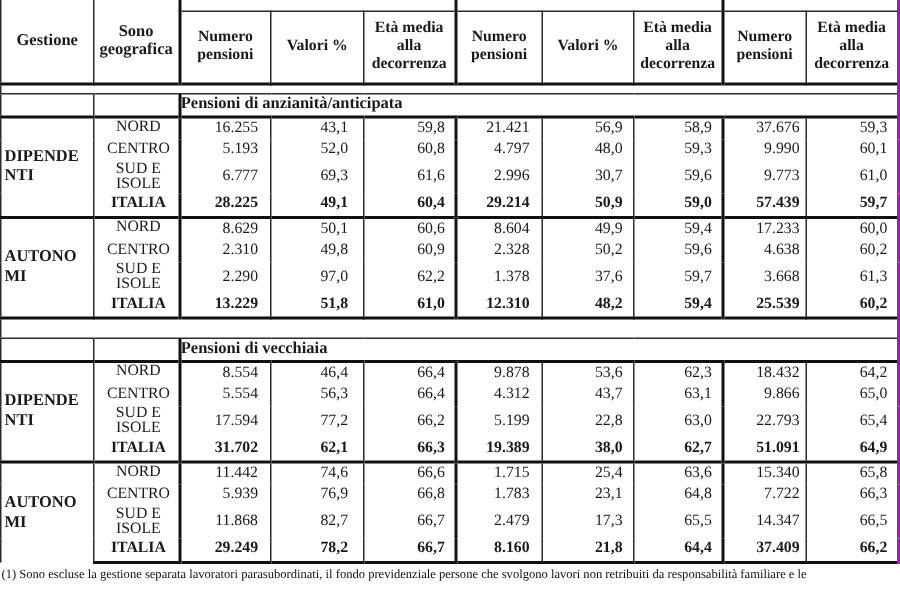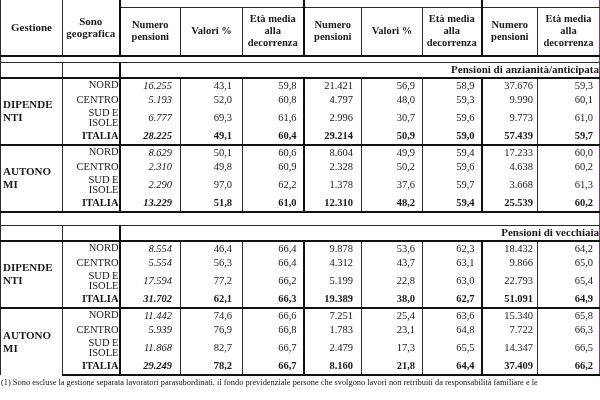--- a/index.html
+++ b/index.html
@@ -2,52 +2,52 @@
 <html><head>
 <meta charset="utf-8">
 <style>
   html,body{margin:0;padding:0;}
   body{
     width:600px;height:400px;overflow:hidden;background:#ffffff;
     font-family:"Liberation Serif","DejaVu Serif",serif;color:#1a1a1a;
   }
   table{
     border-collapse:collapse;table-layout:fixed;width:599px;
-    border-left:1px solid #2a2a2a;border-right:1px solid #a21caf;
+    border-left:1px solid #2a2a2a;border-right:4px solid #a21caf;
   }
   td{padding:0;vertical-align:middle;font-size:10.5px;line-height:1.05;overflow:hidden;}
   
   .c2{border-left:1px solid #2a2a2a;}
   .c4,.c5,.c7,.c8,.c10{border-left:1px solid #2a2a2a;}
   .c3,.c6,.c9{border-left:2px solid #111;}
   
   tr.rgroup{height:7px;}
   tr.rhdr{height:48px;}
   .gh{font-weight:bold;text-align:center;font-size:11px;line-height:1.15;}
   .gsliver{border-bottom:1px solid #2a2a2a;}
   .gsliver .clip{height:7px;overflow:hidden;}
   .gsliver .clip span{display:block;text-align:center;font-weight:bold;font-size:11px;line-height:12px;margin-top:-10px;}
   .h{font-weight:bold;text-align:center;font-size:10.5px;line-height:1.18;padding:1px;}
   
   tr.empty1{height:7px;}
   tr.empty2{height:14px;}
   tr.empty1 td,tr.empty2 td{border-top:2px solid #111;line-height:0;}
   tr.title-row{height:15px;}
   tr.title-row td{border-top:1px solid #2a2a2a;}
-  .sec-title{font-weight:bold;text-align:right;font-size:11px;}
+  .sec-title{font-weight:bold;text-align:left;font-size:11px;}
   
   tr.block-start td{border-top:2px solid #111;}
   tr.last td{border-bottom:2px solid #111;}
   tr.dr{height:15px;}
   tr.dr-tall{height:20px;padding-left:18px;}
   tr.dr-tot{height:16px;}
   .gest{font-weight:bold;text-align:left;font-size:11px;line-height:1.15;word-break:break-all;padding:0 2px;}
-  .area{text-align:right;padding-left:3px;line-height:1.0;}
+  .area{text-align:center;padding-left:3px;line-height:1.0;}
   .num{text-align:right;}
-  .c3.num{padding-right:8px;font-style:italic;}
+  .c3.num{padding-right:8px;}
   .c4.num{padding-right:10px;}
   .c5.num{padding-right:6px;}
   .c6.num{padding-right:8px;}
   .c7.num{padding-right:7px;margin-top:25px;}
   .c8.num{padding-right:6px;}
   .c9.num{padding-right:4px;}
   .c10.num{padding-right:6px;}
   tr.total td{font-weight:bold;}
   
   .footnote{font-size:8.4px;line-height:1.2;padding:2px 16px 0 1px;white-space:nowrap;color:#111;}
@@ -257,21 +257,21 @@
     <td class="c9 num">51.091</td>
     <td class="c10 num">64,9</td>
   </tr>
 
   <tr class="dr block-start">
     <td class="c1 gest" rowspan="4">AUTONOMI</td>
     <td class="c2 area">NORD</td>
     <td class="c3 num">11.442</td>
     <td class="c4 num">74,6</td>
     <td class="c5 num">66,6</td>
-    <td class="c6 num">7.251</td>
+    <td class="c6 num">1.715</td>
     <td class="c7 num">25,4</td>
     <td class="c8 num">63,6</td>
     <td class="c9 num">15.340</td>
     <td class="c10 num">65,8</td>
   </tr>
   <tr class="dr">
     <td class="c2 area">CENTRO</td>
     <td class="c3 num">5.939</td>
     <td class="c4 num">76,9</td>
     <td class="c5 num">66,8</td>

